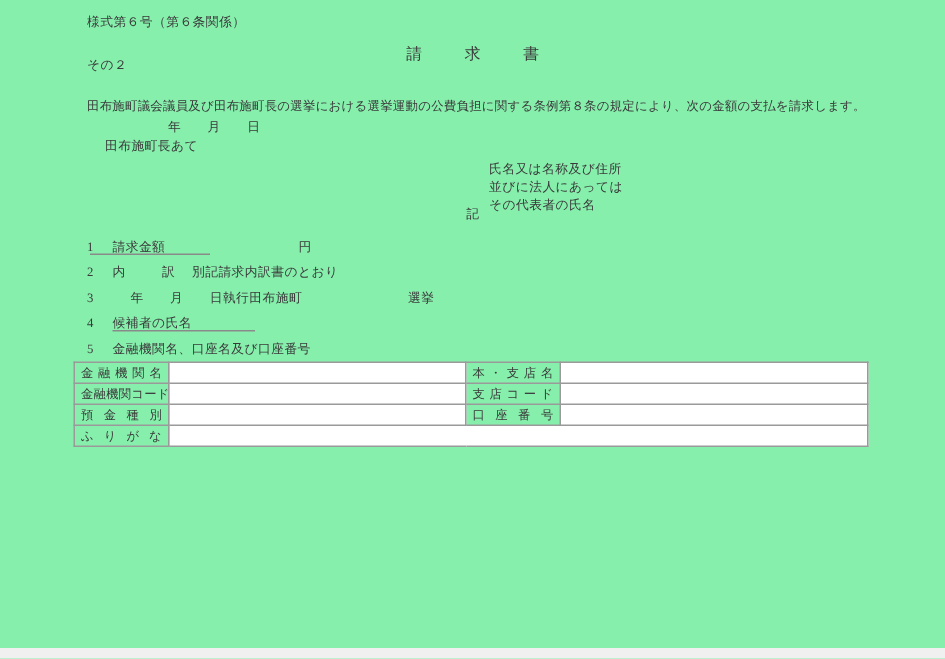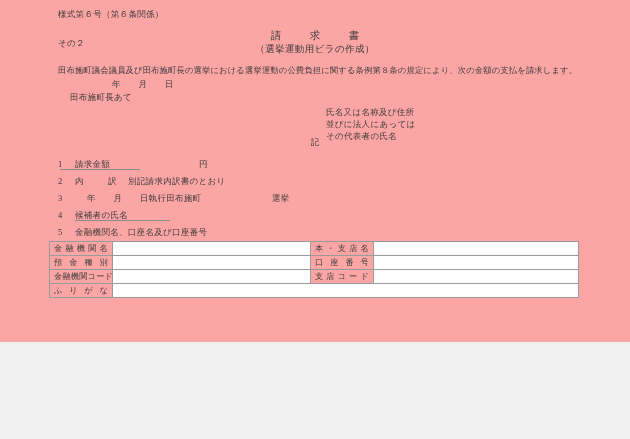--- a/index.html
+++ b/index.html
@@ -11,22 +11,22 @@
     width: 630px;
     height: 439px;
     background: #f0f0f0;
     font-family: "Liberation Serif", "DejaVu Serif", serif;
     color: #3a3a3a;
     overflow: hidden;
   }
   #page {
     position: relative;
     width: 630px;
-    height: 342px;
-    background: #fca5a5;
+    height: 432px;
+    background: #86efac;
     box-sizing: border-box;
   }
 
   .abs { position: absolute; }
 
   
   #form-no {
     left: 58px;
     top: 9px;
     font-size: 8.5px;
@@ -190,21 +190,20 @@
 </style>
 </head>
 <body>
 
 <div id="page">
 
   <div class="abs" id="form-no">様式第６号（第６条関係）</div>
   <div class="abs" id="form-sub">その２</div>
 
   <div class="abs" id="doc-title">請　求　書</div>
-  <div class="abs" id="doc-subtitle">（選挙運動用ビラの作成）</div>
 
   <div class="abs" id="intro-paragraph">田布施町議会議員及び田布施町長の選挙における選挙運動の公費負担に関する条例第８条の規定により、次の金額の支払を請求します。</div>
   <div class="abs" id="date-line">年　　月　　日</div>
   <div class="abs" id="addressee">田布施町長あて</div>
 
   <div class="abs" id="signature-block">
     <div>氏名又は名称及び住所</div>
     <div>並びに法人にあっては</div>
     <div>その代表者の氏名</div>
   </div>
@@ -249,29 +248,29 @@
       <col style="width:205px">
     </colgroup>
     <tbody>
       <tr>
         <td class="lbl">金融機関名</td>
         <td class="val"></td>
         <td class="lbl">本・支店名</td>
         <td class="val"></td>
       </tr>
       <tr>
+        <td class="lbl">金融機関コード</td>
+        <td class="val"></td>
+        <td class="lbl">支店コード</td>
+        <td class="val"></td>
+      </tr>
+      <tr>
         <td class="lbl">預金種別</td>
         <td class="val"></td>
         <td class="lbl">口座番号</td>
-        <td class="val"></td>
-      </tr>
-      <tr>
-        <td class="lbl">金融機関コード</td>
-        <td class="val"></td>
-        <td class="lbl">支店コード</td>
         <td class="val"></td>
       </tr>
       <tr>
         <td class="lbl dotted-bottom">ふりがな</td>
         <td class="val dotted-bottom" colspan="3"></td>
       </tr>
     </tbody>
   </table>
 
 </div>

